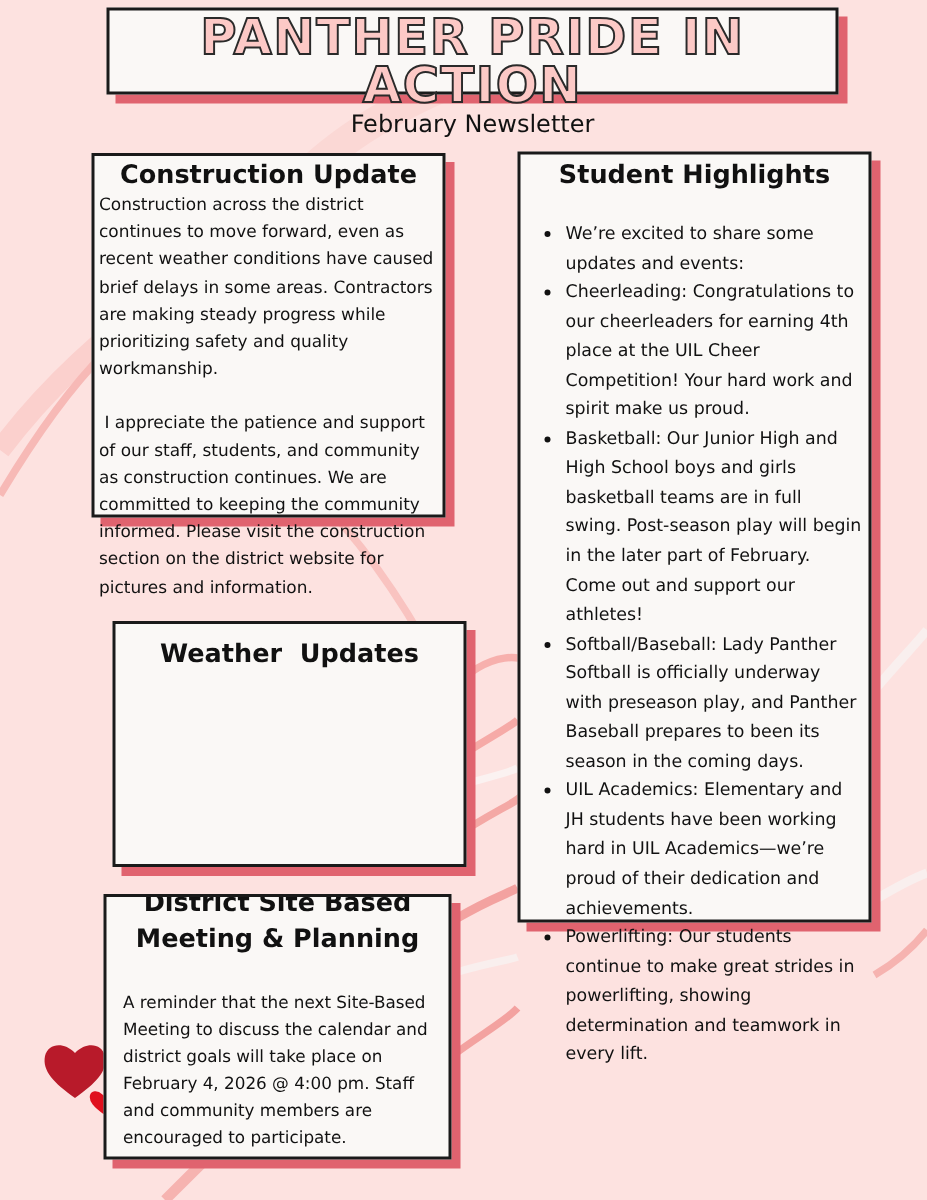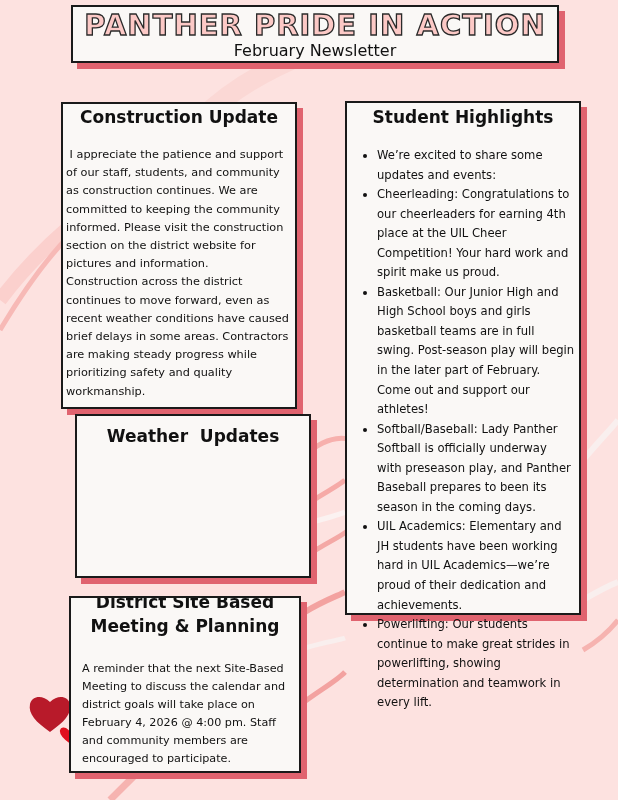--- a/index.html
+++ b/index.html
@@ -9,28 +9,28 @@
     font-family: "DejaVu Sans", sans-serif;
     color: #111;
   }
   .bg-svg { position: absolute; left: 0; top: 0; width: 618px; height: 800px; z-index: 0; }
   .card {
     position: absolute; background: #faf8f6; border: 2px solid #1a1a1a;
     box-shadow: 6px 6px 0 #e0636f; z-index: 2; box-sizing: border-box;
   }
   .title-card { left: 71px; top: 5px; width: 488px; height: 58px; text-align: center; }
   .main-title {
-    font-family: "DejaVu Sans", sans-serif; font-weight: bold; font-size: 29px;
+    font-family: "DejaVu Sans", sans-serif; font-weight: bold; font-size: 33px;
     letter-spacing: 1px; color: #fcc9c6;
     -webkit-text-stroke: 1.3px #2a2a2a; margin-top: 2px; line-height: 32px;
   }
   .subtitle { font-family: "DejaVu Sans", sans-serif; font-size: 16px; line-height: 20px; color: #111; }
   .card-head { font-weight: bold; font-size: 17px; text-align: center; line-height: 22px; }
   .body-text { font-size: 11.3px; line-height: 18.2px; }
-  .construction { left: 61px; top: 102px; width: 236px; height: 307px; }
+  .construction { left: 61px; top: 102px; width: 236px; height: 243px; }
   .construction .card-head { margin-top: 2px; }
   .construction .body-text { padding: 0 2px 0 3px; }
   .construction .para2 { margin-top: 18px; }
   .weather { left: 75px; top: 414px; width: 236px; height: 164px; }
   .weather .card-head { margin-top: 9px; }
   .weather .body-text { padding: 6px 6px 0 8px; font-size: 11.6px; line-height: 19.3px; }
   .district { left: 69px; top: 596px; width: 232px; height: 177px; overflow: hidden; }
   .district .card-head { margin-top: -6px; line-height: 20px; }
   .district .body-text { padding: 24px 6px 0 11px; font-size: 11.2px; line-height: 18px; }
   .highlights { left: 345px; top: 101px; width: 236px; height: 514px; }
@@ -67,22 +67,22 @@
   <path d="M22 38 C 8 28, 0 20, 2 10 C 4 2, 14 0, 22 8 C 30 0, 40 2, 42 10 C 44 20, 36 28, 22 38 Z" fill="#e0101e" stroke="#fde2e0" stroke-width="4"></path>
 </svg>
 
 <div class="card title-card">
   <div class="main-title">PANTHER PRIDE IN ACTION</div>
   <div class="subtitle">February Newsletter</div>
 </div>
 
 <div class="card construction">
   <div class="card-head">Construction Update</div>
+  <div class="body-text">Construction across the district continues to move forward, even as recent weather conditions have caused brief delays in some areas. Contractors are making steady progress while prioritizing safety and quality workmanship.</div>
   <div class="body-text para2" style="white-space: pre-wrap;"> I appreciate the patience and support of our staff, students, and community as construction continues. We are committed to keeping the community informed. Please visit the construction section on the district website for pictures and information.</div>
-  <div class="body-text">Construction across the district continues to move forward, even as recent weather conditions have caused brief delays in some areas. Contractors are making steady progress while prioritizing safety and quality workmanship.</div>
 </div>
 
 <div class="card weather">
   <div class="card-head" style="white-space: pre;">Weather  Updates</div>
 </div>
 
 <div class="card district">
   <div class="card-head">
     <div>District Site Based</div>
     <div style="margin-top:4px;">Meeting &amp; Planning</div>

